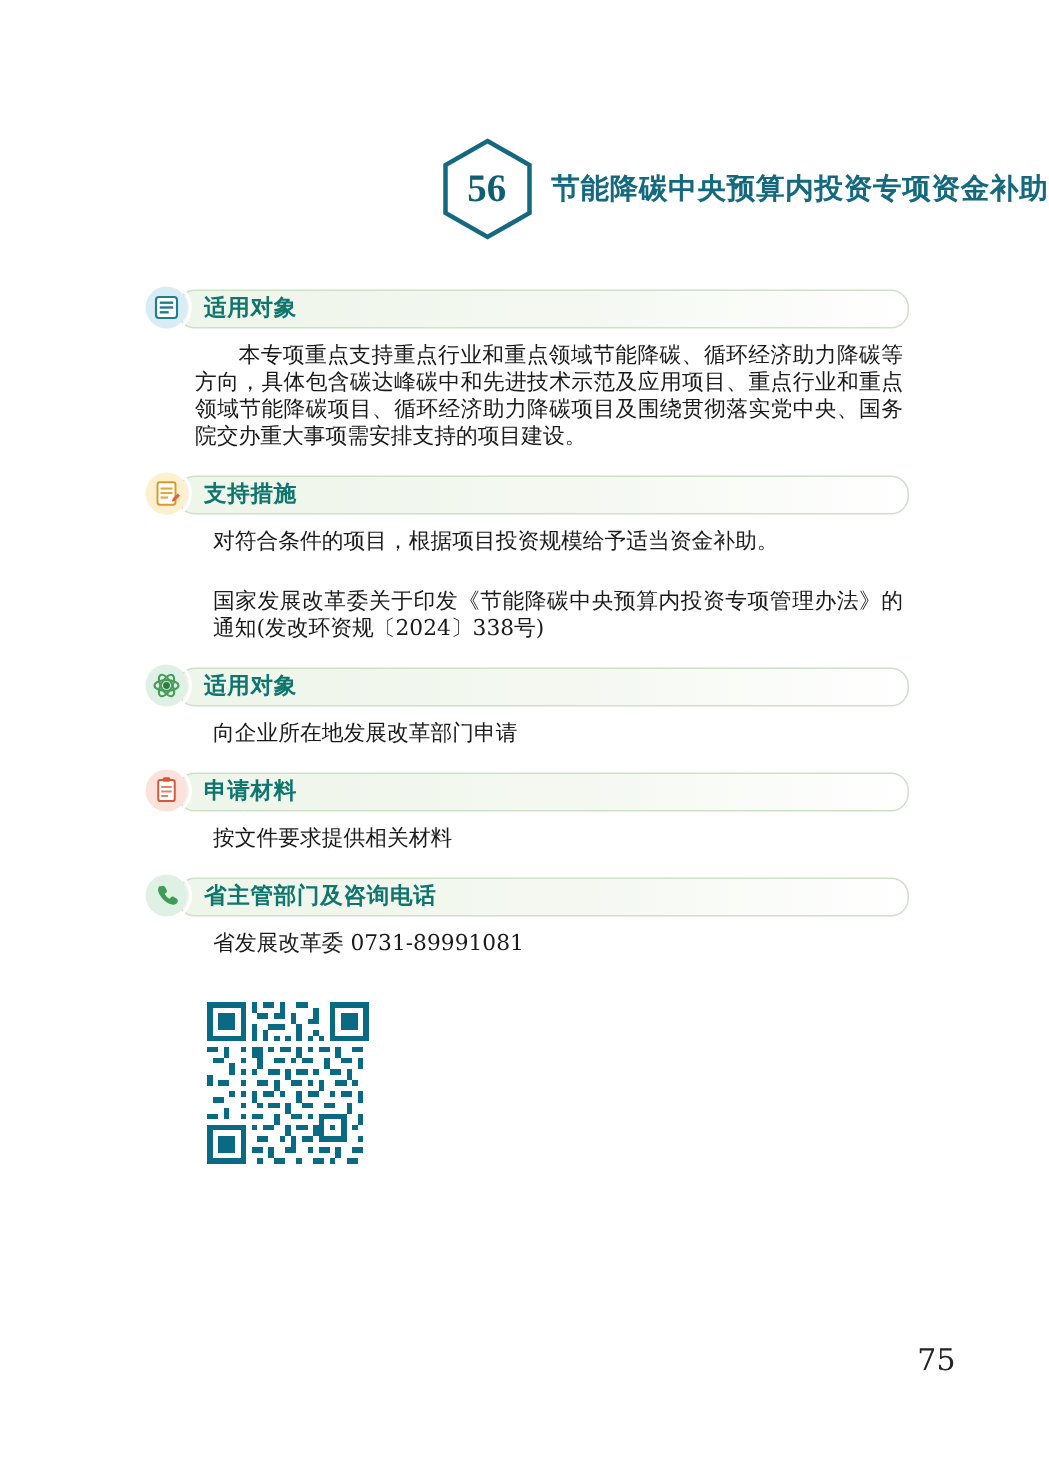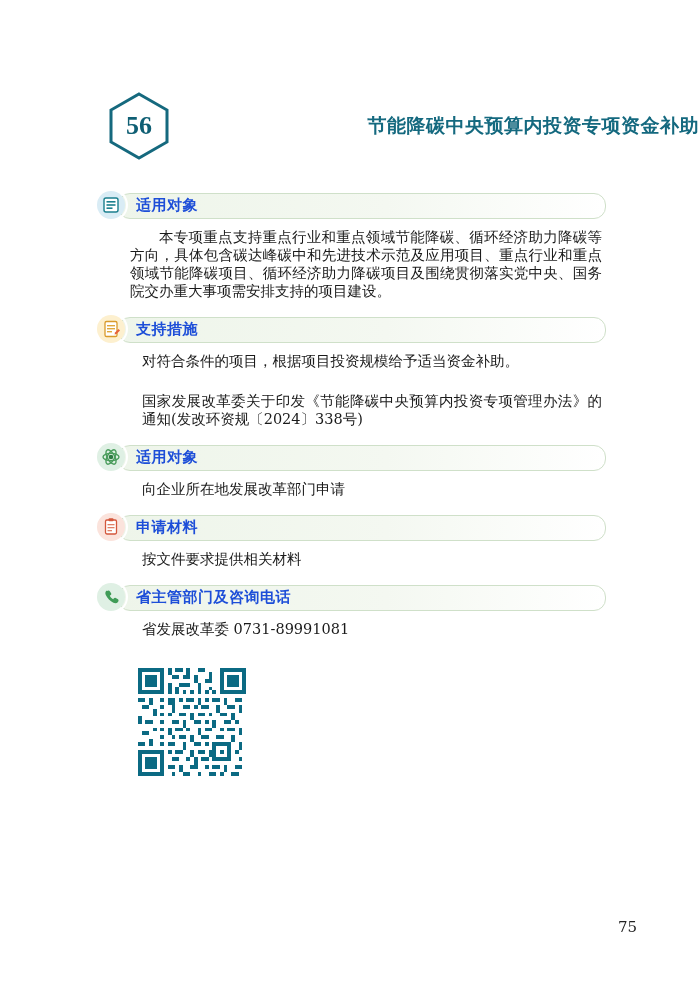--- a/index.html
+++ b/index.html
@@ -22,21 +22,21 @@
   }
 
   
   .header {
     position: absolute;
     left: 0;
     right: 0;
     top: 92px;
     display: flex;
     align-items: center;
-    justify-content: space-between;
+    justify-content: flex-end;
     padding-left: 108px;
   }
   .hex-badge {
     position: relative;
     width: 62px;
     height: 68px;
     flex: 0 0 auto;
     display: flex;
     align-items: center;
     justify-content: center;
@@ -103,21 +103,21 @@
     box-shadow: 0 0 0 2px #ffffff;
   }
   .sec-icon svg { display:block; }
   .sec-title {
     position: relative;
     z-index: 2;
     margin-left: 10px;
     font-family: "DejaVu Serif", serif;
     font-weight: bold;
     font-size: 15px;
-    color: #1d4ed8;
+    color: #0f766e;
     letter-spacing: 0.5px;
   }
   .sec-body {
     margin: 8px 0 0 0;
     padding: 0 4px 0 34px;
     font-family: "DejaVu Serif", serif;
     font-size: 14.5px;
     line-height: 18px;
     color: #1a1a1a;
     text-align: justify;
@@ -136,23 +136,23 @@
     margin: 16px 0 0 42px;
     width: 108px;
     height: 108px;
   }
   .qr-wrap svg { display: block; }
 
   
   .page-num {
     position: absolute;
     right: 62px;
-    bottom: 46px;
+    bottom: 64px;
     font-family: "DejaVu Serif", serif;
-    font-size: 15px;
+    font-size: 20px;
     color: #222;
   }
 </style>
 </head>
 <body>
 
 <div class="page">
 
   <div class="header">
     <div class="hex-badge">

